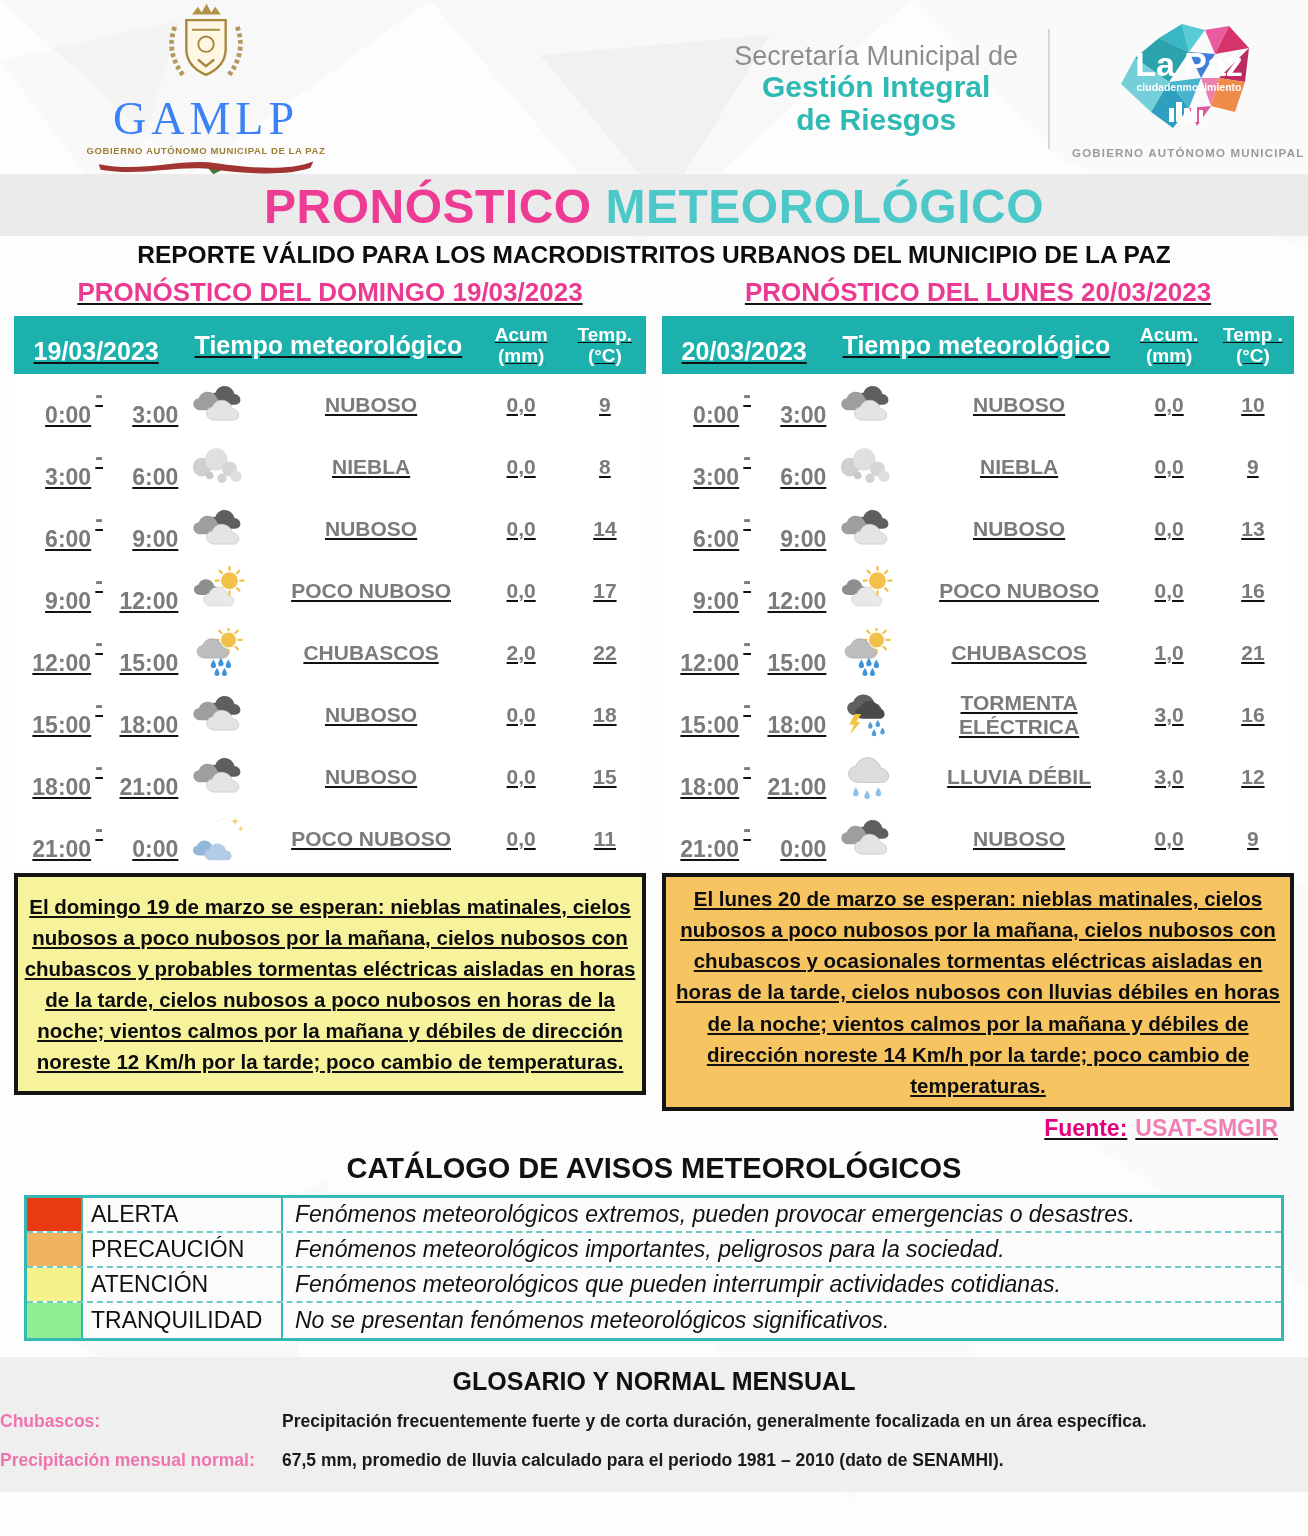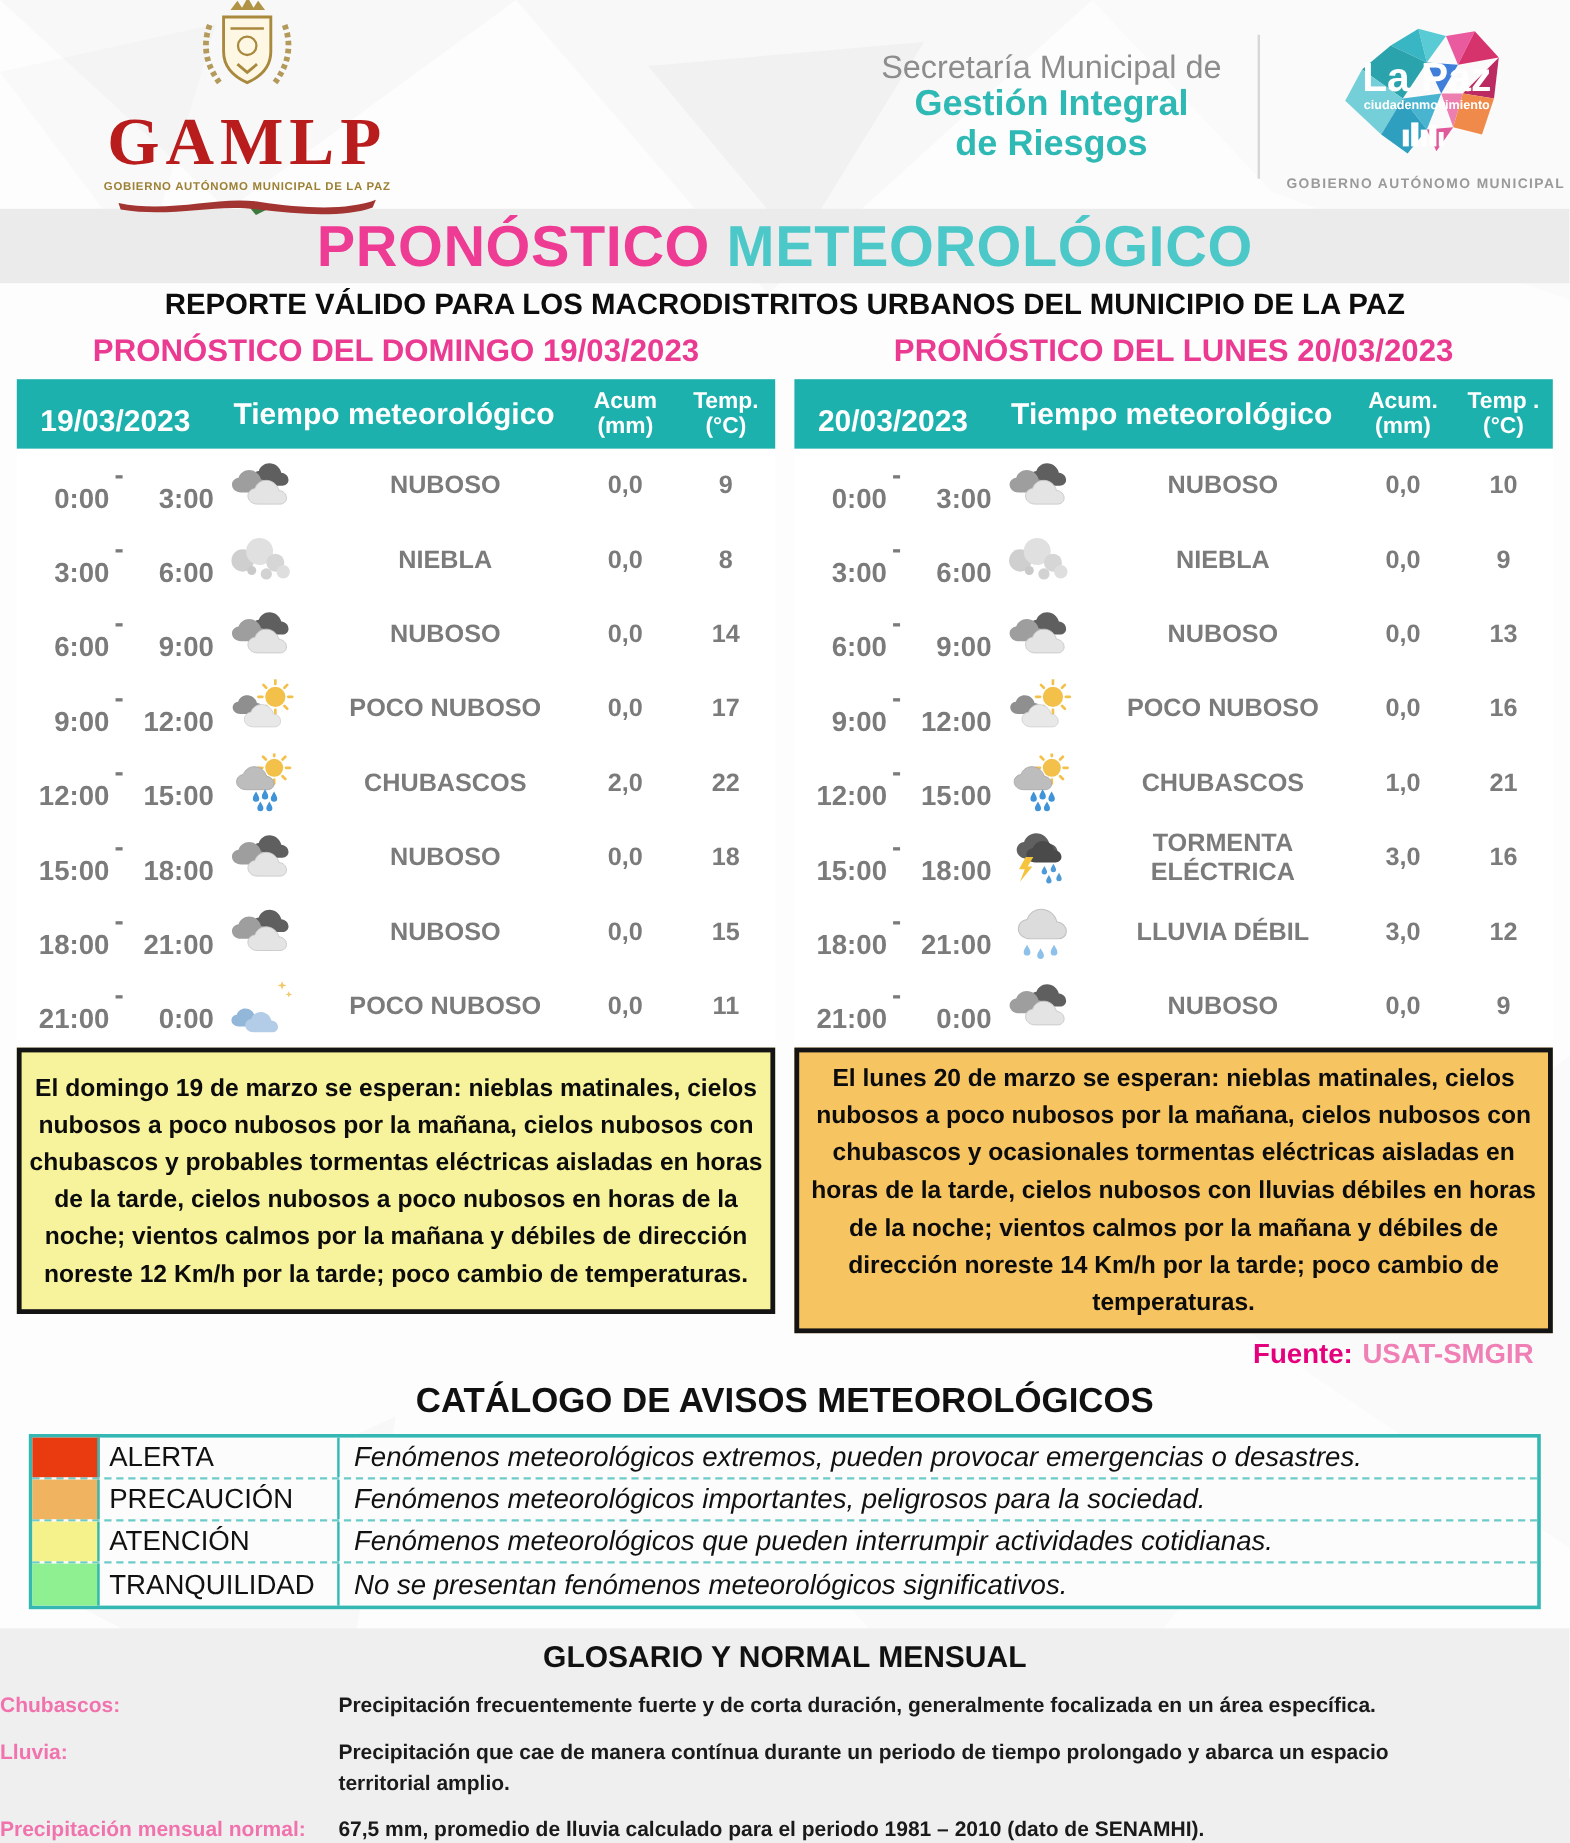--- a/index.html
+++ b/index.html
@@ -7,37 +7,37 @@
   body {
     height:1536px; position:relative; overflow:hidden;
     font-family:"Liberation Sans", sans-serif; background:#fdfdfd; color:#111;
   }
   .bgtex { position:absolute; inset:0; z-index:0; pointer-events:none; }
   .page { position:relative; z-index:1; }
 
   
   .hdr { height:174px; display:flex; align-items:center; padding:4px 36px 0 56px; }
   .gamlp { width:300px; text-align:center; margin-top:2px; }
-  .gamlp-word { font-family:"Liberation Serif", serif; font-size:56px; color:#b91c1c; letter-spacing:5px; line-height:1; margin-top:-4px;font-weight:bold; }
+  .gamlp-word { font-family:"Liberation Serif", serif; font-size:46px; color:#3b82f6; letter-spacing:5px; line-height:1; margin-top:-4px; }
   .gamlp-cap { font-size:9.5px; color:#9c8034; letter-spacing:.6px; white-space:nowrap; margin-top:3px; font-weight:bold; }
   .secretaria { margin-left:auto; text-align:center; padding-right:30px; line-height:1.08; }
   .sec-l1 { color:#8d8d8d; font-size:27px; }
   .sec-l2, .sec-l3 { color:#2fb9b4; font-size:30px; font-weight:bold; }
   .hdr-div { width:2px; height:120px; background:#d7d7d7; margin-right:22px; }
   .lapaz { width:200px; text-align:center; }
   .lapaz-cap { font-size:11.5px; color:#9a9a9a; font-weight:bold; letter-spacing:1.2px; margin-top:2px; white-space:nowrap; }
 
   
   .title-band { background:#ebebeb; text-align:center; padding:5px 0 2px; }
   .title-band h1 { font-size:48px; letter-spacing:.5px; font-weight:bold; }
   .tt1 { color:#ee3c95; } .tt2 { color:#4cc8c9; }
   .subtitle { text-align:center; font-size:24.5px; font-weight:bold; color:#0d0d0d; padding:5px 0 6px; }
 
   
-  .columns { display:flex; gap:16px; padding:0 14px; }
+  .columns { display:flex; gap:16px; padding:0 14px;text-decoration:underline; }
   .fcol { flex:1; min-width:0; }
   .sec-title { color:#ea3a92; font-weight:bold; font-size:26px; text-align:center; margin:2px 0 8px; }
   .ftable { background:#fff; }
   .fhead { background:#1db1ad; color:#fff; font-weight:bold; display:grid;
            grid-template-columns:26% 47.5% 13.5% 13%; height:58px; align-items:center; text-align:center; }
   .fh-date { font-size:25px;margin-top:12px; } .fh-weather { font-size:25px; }
   .fh-small { font-size:19px; line-height:1.12; }
   .frow { display:grid; grid-template-columns:26% 13.5% 34% 13.5% 13%; height:62px; align-items:center;
           color:#7b7b7b; font-weight:bold; background:#fff; }
   .c-time { display:grid; grid-template-columns:1fr 16px 1fr; font-size:23px; padding-left:6px; }
@@ -557,24 +557,20 @@
     </div>
 
   <div class="glossary">
     <div class="g-title">GLOSARIO Y NORMAL MENSUAL</div>
     <div id="gloss-rows">
         <div class="g-row">
     <div class="g-term">Chubascos:</div>
     <div class="g-def">Precipitación frecuentemente fuerte y de corta duración, generalmente focalizada en un área específica.</div>
   </div>
         <div class="g-row">
-    <div class="g-term">Lluvia:</div>
-    <div class="g-def">Precipitación que cae de manera contínua durante un periodo de tiempo prolongado y abarca un espacio territorial amplio.</div>
-  </div>
-        <div class="g-row">
     <div class="g-term">Precipitación mensual normal:</div>
     <div class="g-def">67,5 mm, promedio de lluvia calculado para el periodo 1981 – 2010 (dato de SENAMHI).</div>
   </div>
       </div>
 
   </div>
 
 </div>
 
 </body></html>

